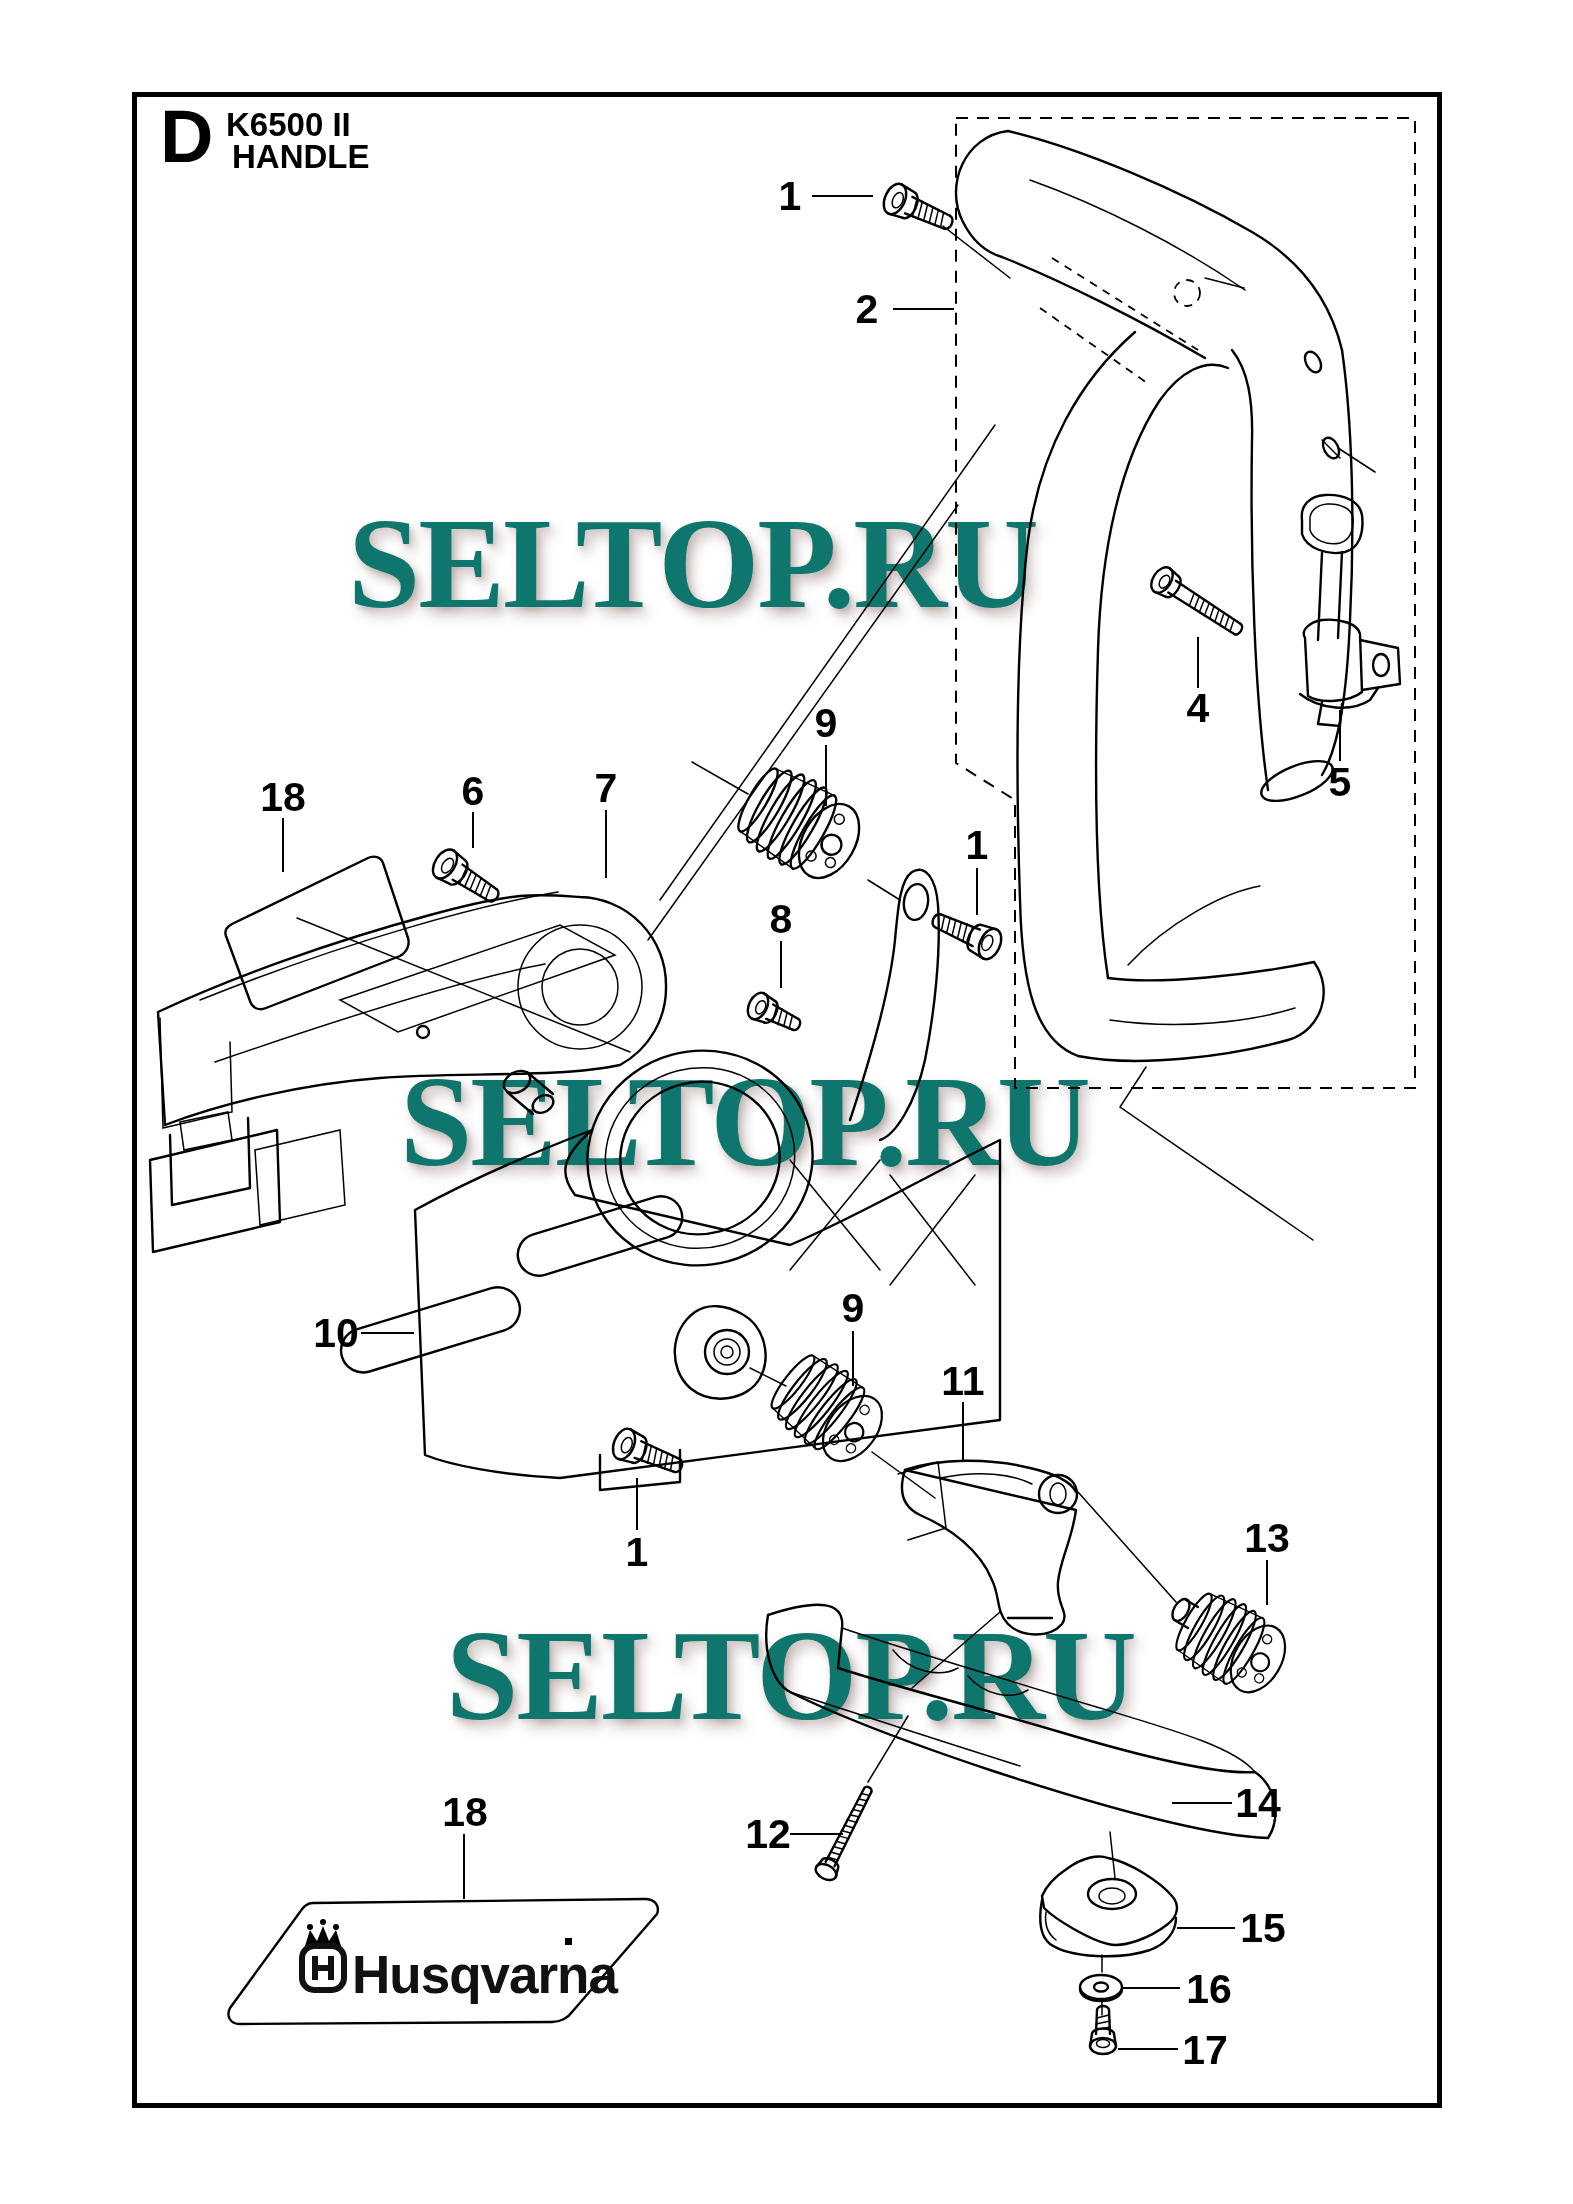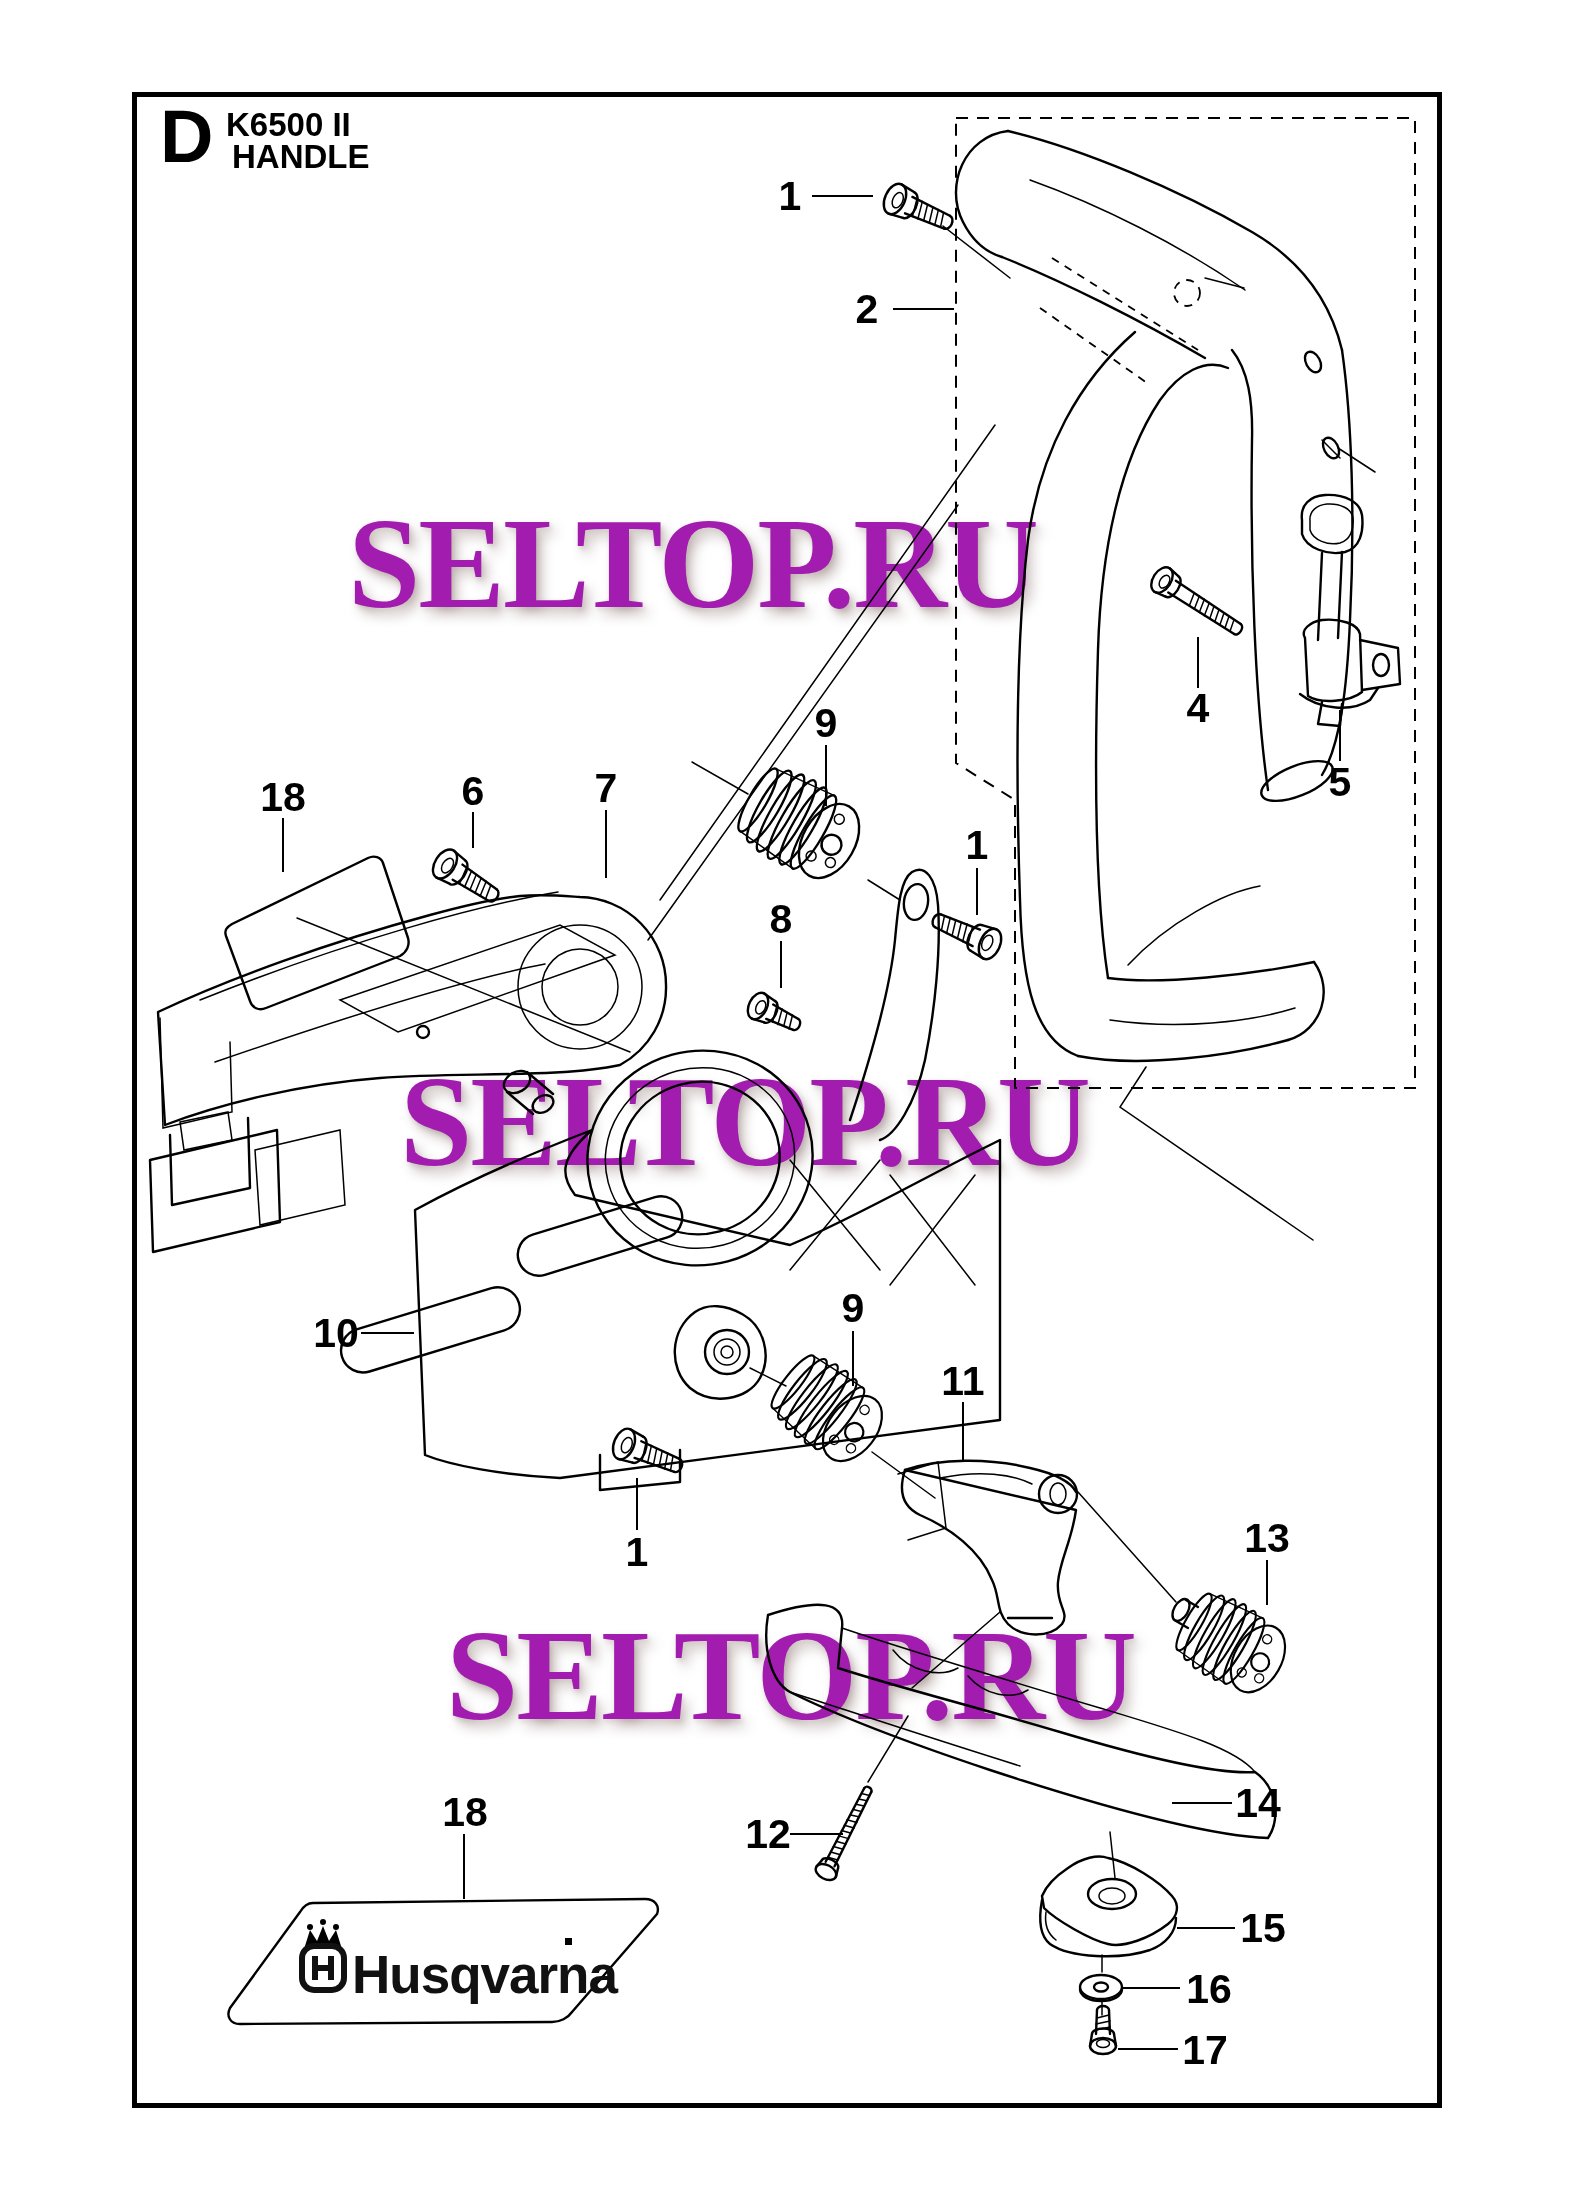--- a/index.html
+++ b/index.html
@@ -5,21 +5,21 @@
   html,body{margin:0;padding:0;background:#fff;}
   #page{position:relative;width:1573px;height:2204px;background:#ffffff;overflow:hidden;
         font-family:"Liberation Sans",sans-serif;}
   #frame{position:absolute;left:132px;top:92px;width:1300px;height:2006px;
          border:5px solid #000;}
   .hdr{position:absolute;color:#000;font-weight:bold;white-space:nowrap;}
   #hdr-letter{left:160px;top:100px;font-size:74px;line-height:1;}
   #hdr-model{left:226px;top:108px;font-size:33px;line-height:1;}
   #hdr-title{left:232px;top:140px;font-size:33px;line-height:1;}
   .wm{position:absolute;font-family:"Liberation Serif",serif;font-weight:bold;
-      font-size:130px;line-height:1;letter-spacing:-2px;color:#a21caf;
+      font-size:130px;line-height:1;letter-spacing:-2px;color:#0f766e;
       text-shadow:6px 8px 12px rgba(120,95,90,0.38),2px 3px 5px rgba(120,95,90,0.22);
       white-space:nowrap;user-select:none;}
   svg{position:absolute;left:0;top:0;}
   .p{fill:none;stroke:#000;stroke-width:2.4;stroke-linecap:round;stroke-linejoin:round;}
   .thin{fill:none;stroke:#000;stroke-width:1.5;stroke-linecap:round;}
   .dash{fill:none;stroke:#000;stroke-width:2;stroke-dasharray:12 9;}
   .hid{fill:none;stroke:#000;stroke-width:1.8;stroke-dasharray:8 7;}
   .callout-line{stroke:#000;stroke-width:2;}
   .callout-num{font-family:"Liberation Sans",sans-serif;font-weight:bold;font-size:41px;fill:#000;}
   .logo-solid{fill:#000;stroke:none;}

